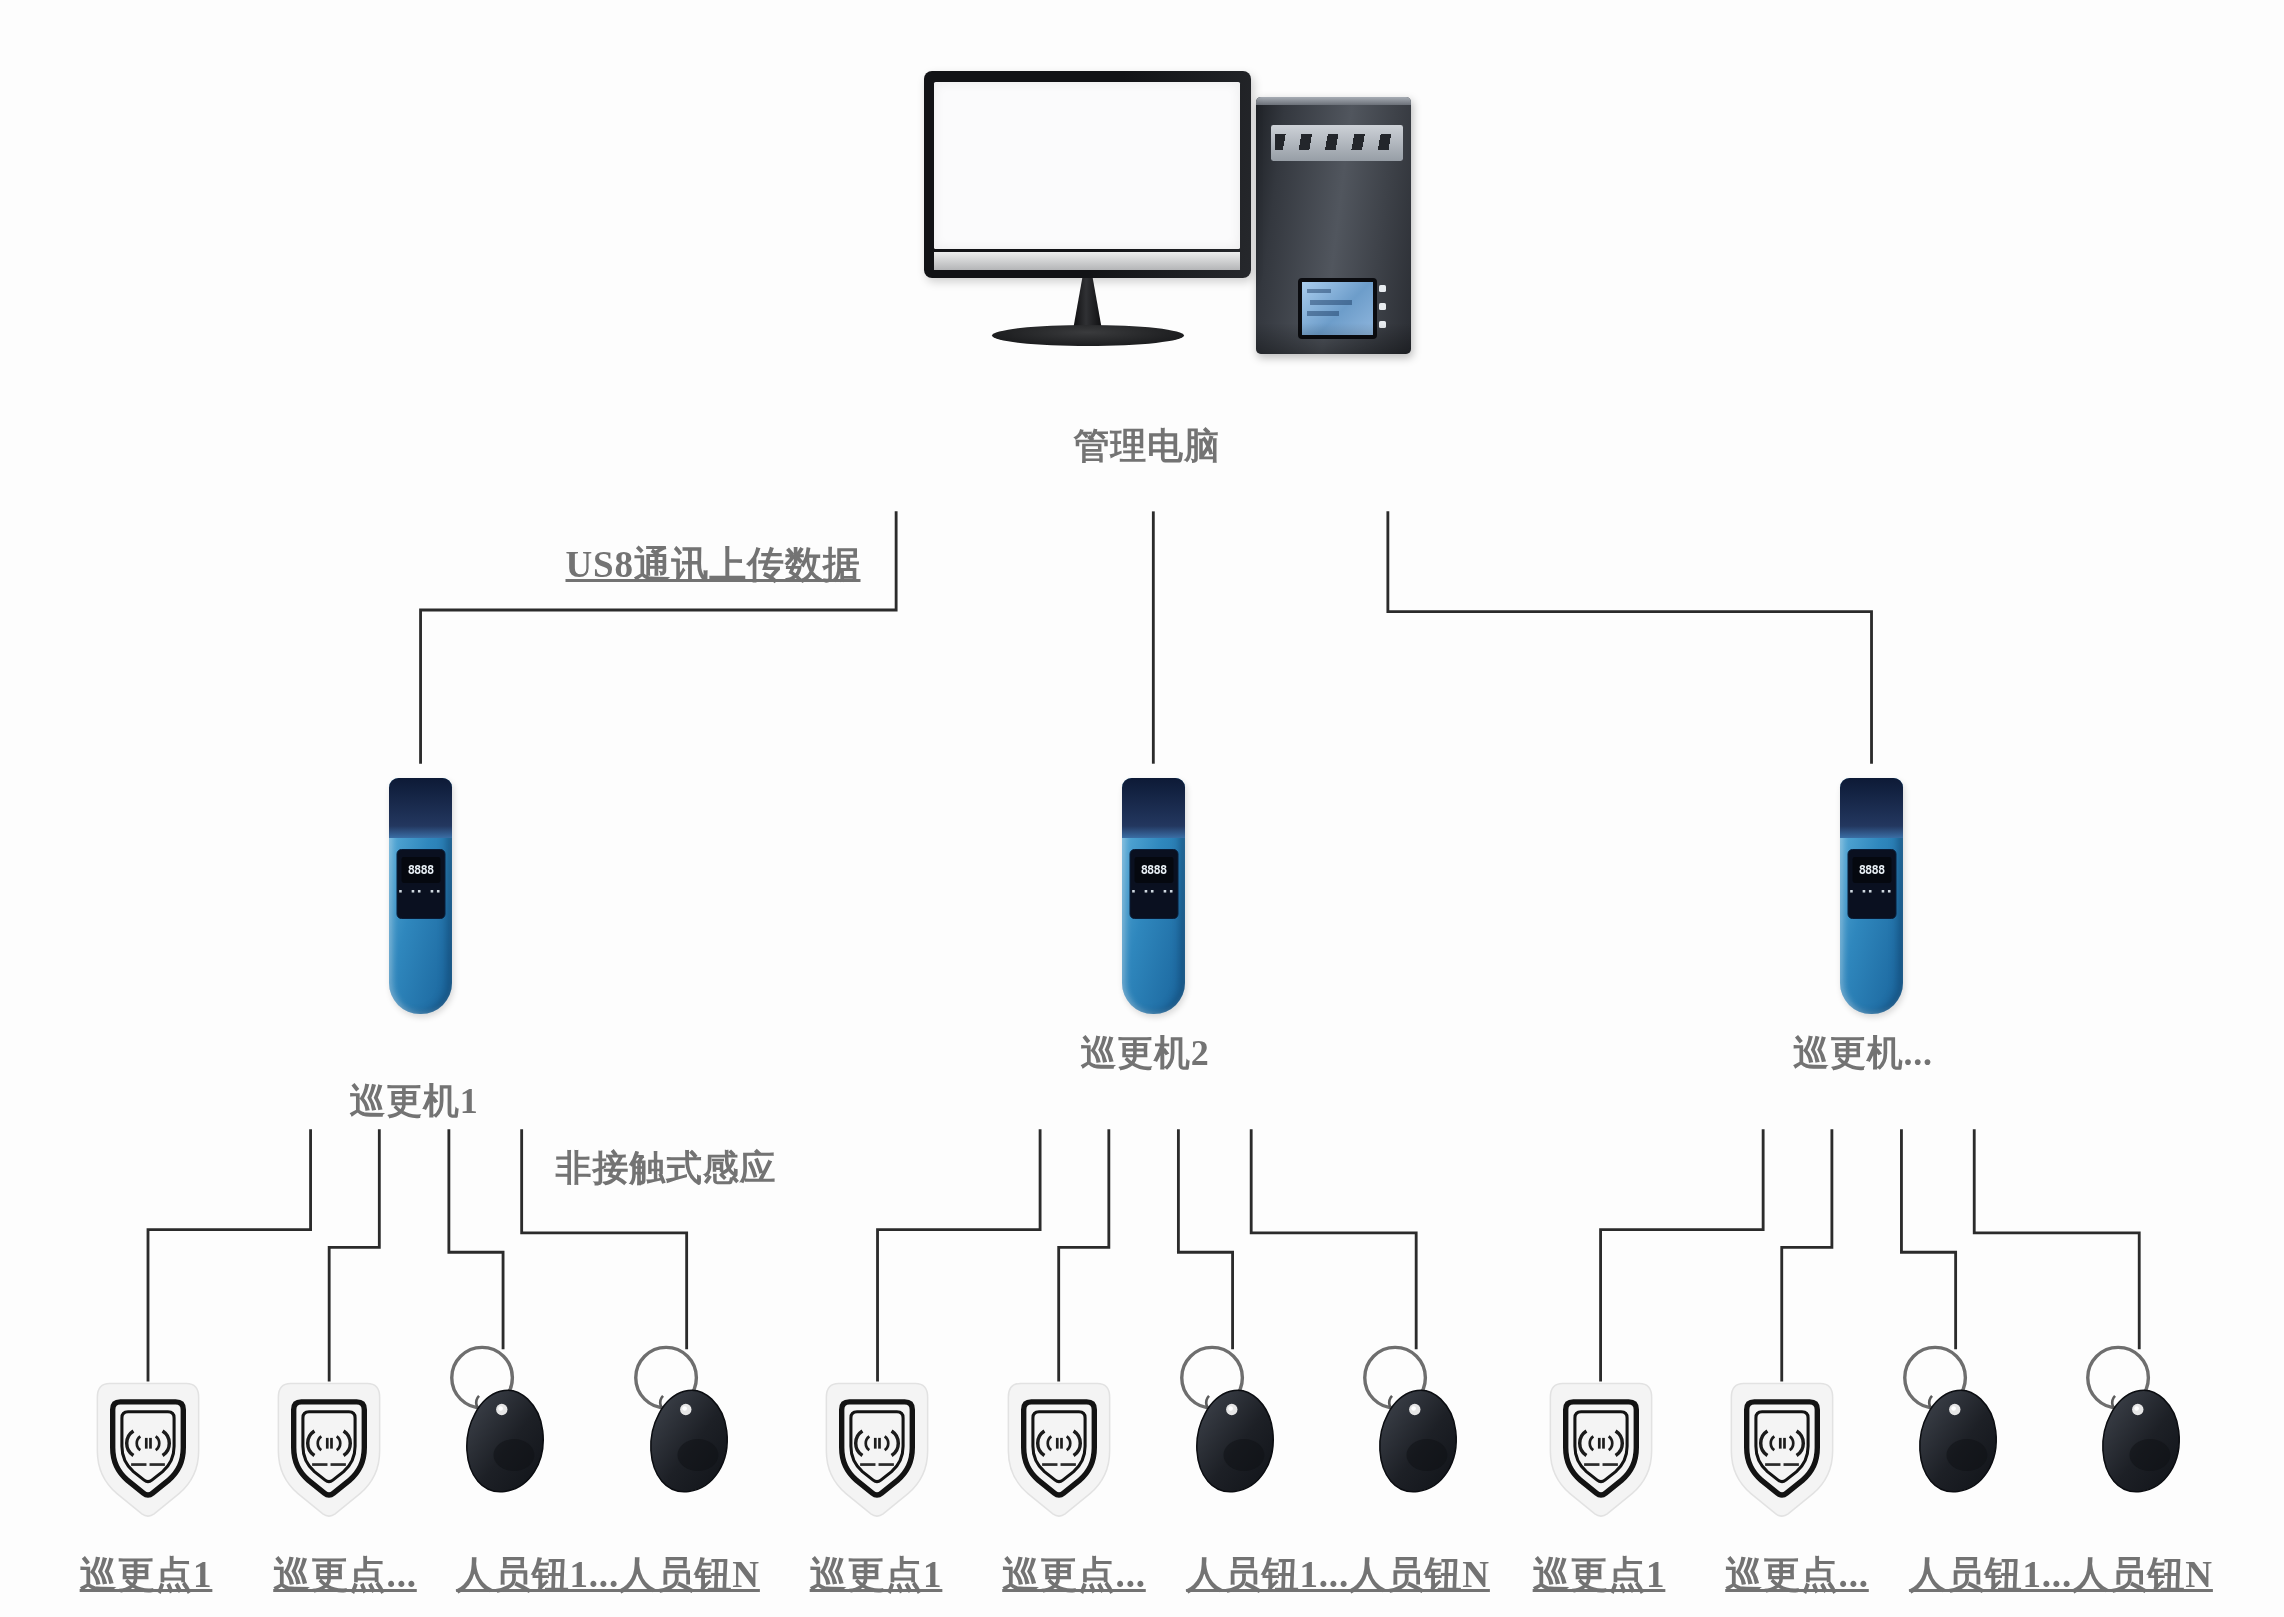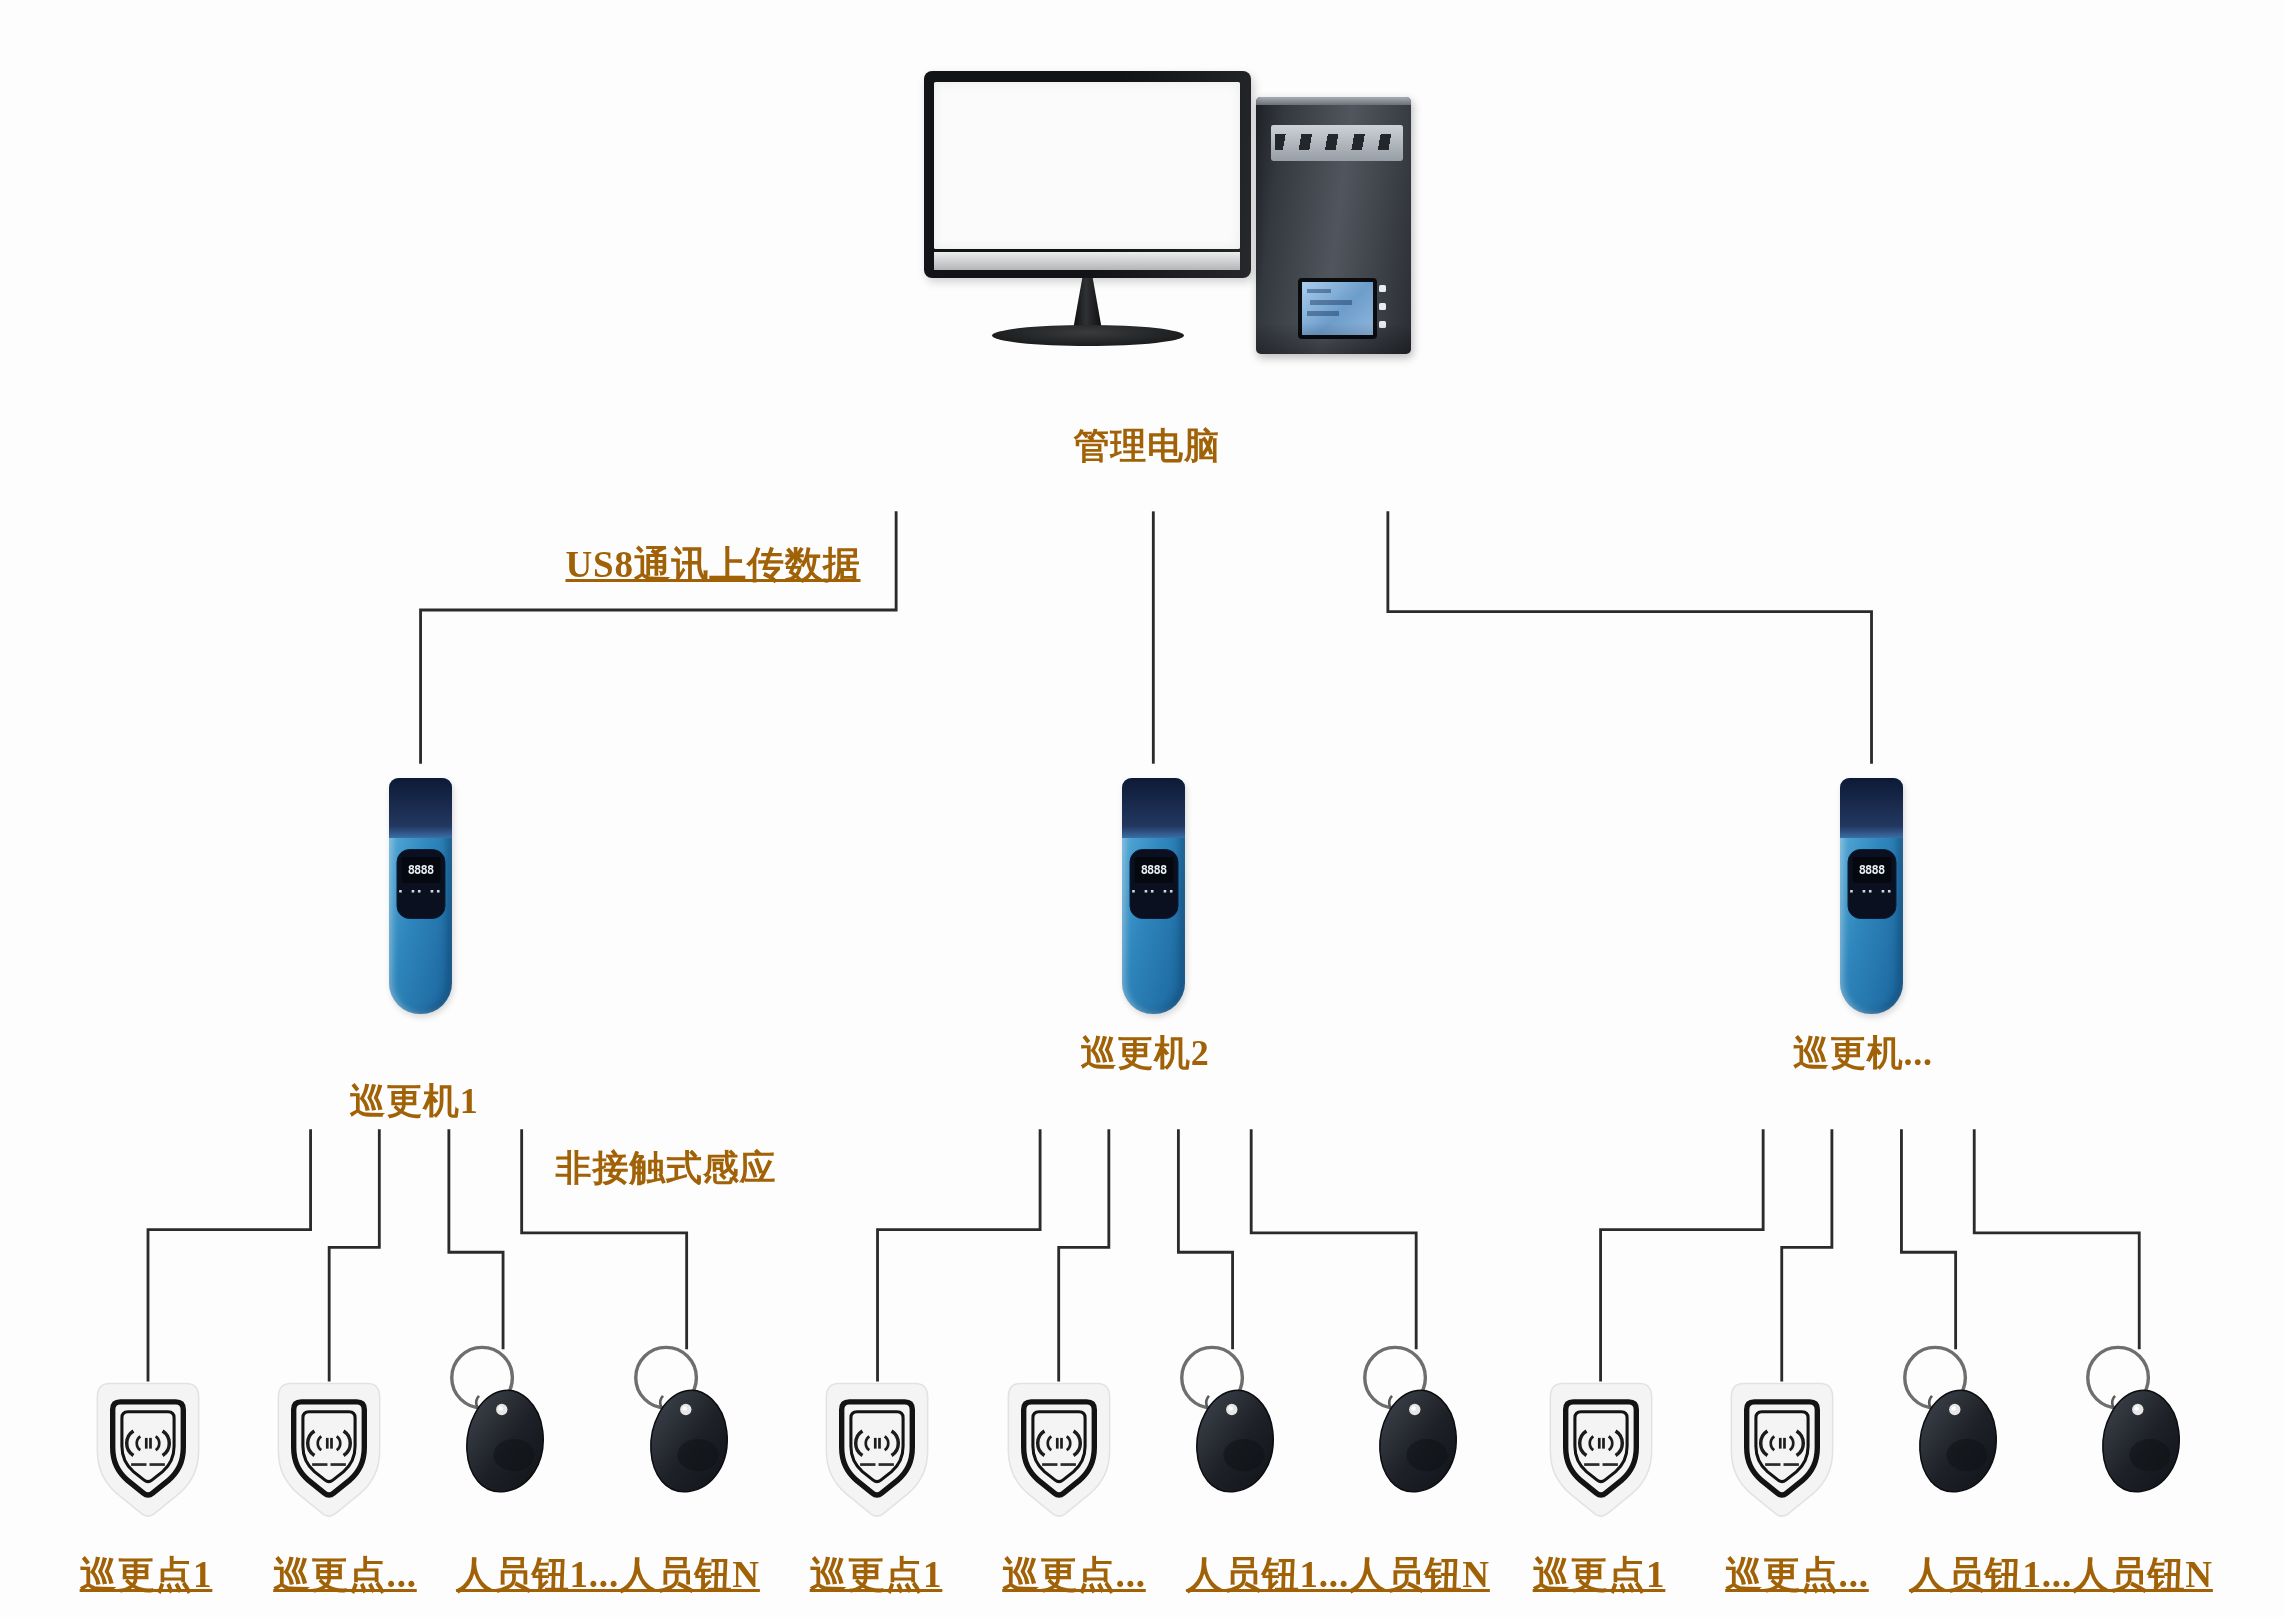--- a/index.html
+++ b/index.html
@@ -1,20 +1,20 @@
 <!DOCTYPE html>
 <html style="font-size:13px"><head>
 <meta charset="utf-8">
 <style>
   html,body{margin:0;padding:0;background:#fdfdfd;}
   .canvas{position:relative;width:2284px;height:1618px;background:#fdfdfd;overflow:hidden;
           font-family:"Liberation Serif","DejaVu Serif",serif;color:#101010;}
   .wires{position:absolute;left:0;top:0;}
   .lbl{position:absolute;transform:translateX(-50%);white-space:nowrap;
-       font-weight:700;color:#a16207;letter-spacing:0.8px;}
+       font-weight:700;color:#737373;letter-spacing:0.8px;}
   .lbl-lg{font-size:37px;text-decoration:underline;}
   .lbl-md{font-size:36px;}
 
   
   .computer{position:absolute;left:914px;top:47px;width:534px;height:348px;}
   .tower{position:absolute;left:342px;top:50px;width:155px;height:257px;border-radius:4.9px;
          background:linear-gradient(97deg,#1e2126 0%,#34383f 16%,#51565e 52%,#2b2e34 100%);
          box-shadow:1.6px 3.2px 8px rgba(0,0,0,.25);}
   .tower-top{position:absolute;left:0;top:0;width:100%;height:8px;border-radius:4.9px 4.9px 0 0;
              background:linear-gradient(#a7adb5,#6c7179);}
@@ -43,21 +43,21 @@
                 background:radial-gradient(ellipse at 50% 35%,#3a3b3d,#1d1e20 70%);}
 
   
   .machine{position:absolute;width:63px;height:236px;border-radius:9.7px 9.7px 31px 31px;
            background:linear-gradient(105deg,#63b5e0 0%,#2f87bd 45%,#1e6ba2 88%);
            box-shadow:inset 3.2px 0 6.5px rgba(255,255,255,.35), inset -4.9px 0 8px rgba(0,30,60,.35),
                       1.6px 3.2px 6.5px rgba(0,0,0,.15);}
   .machine-cap{position:absolute;left:0;top:0;width:100%;height:60px;border-radius:9.7px 9.7px 0 0;
                background:linear-gradient(#0d1a36,#23375f 80%,#3a6ea5);}
   .machine-display{position:absolute;left:50%;top:71px;transform:translateX(-50%);
-                   width:47px;height:68px;border-radius:13px;background:#0a1020;
+                   width:47px;height:68px;border-radius:5px;background:#0a1020;
                    border:1.6px solid #081c38;overflow:hidden;}
   .machine-screen{position:absolute;left:4px;top:6.5px;right:4px;height:26px;background:#05080f;border-radius:2.4px;
                   color:#e9f0f6;font:700 12px "DejaVu Sans Mono",monospace;text-align:center;line-height:26px;letter-spacing:-0.8px;}
   .machine-dots{position:absolute;left:0;right:0;top:37px;text-align:center;color:#cfd8e0;
                 font:700 6.5px "DejaVu Sans Mono",monospace;letter-spacing:2.4px;}
 
   
   .logo{position:absolute;left:2164px;top:1656px;width:121px;height:45px;}
   .logo-zh{position:absolute;left:44px;top:3.2px;font-family:"Liberation Sans","DejaVu Sans",sans-serif;
            font-weight:700;font-size:20px;letter-spacing:0.8px;}

